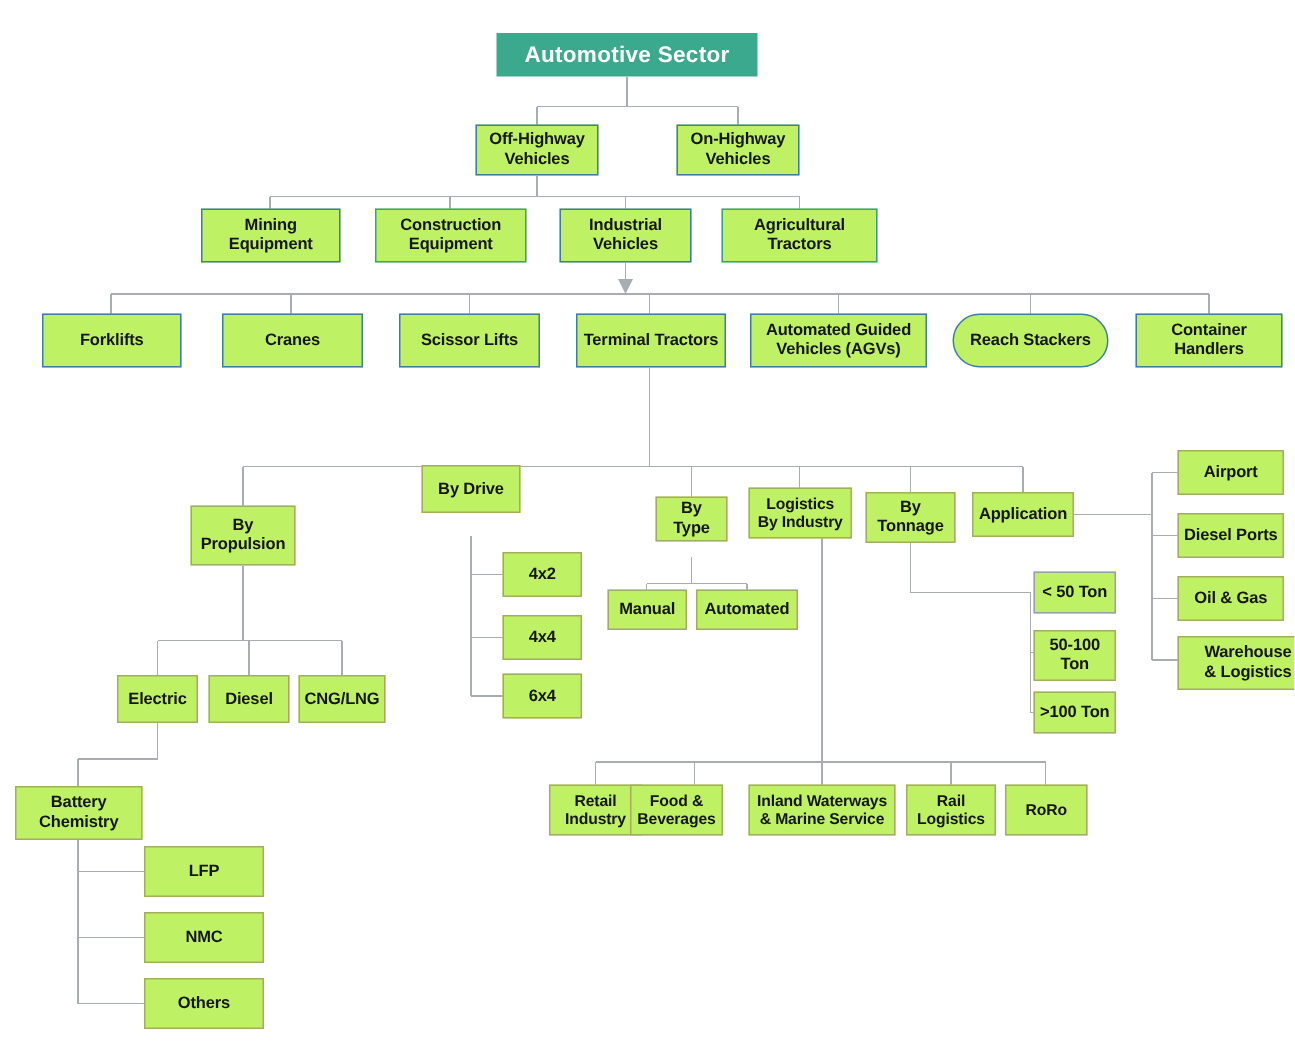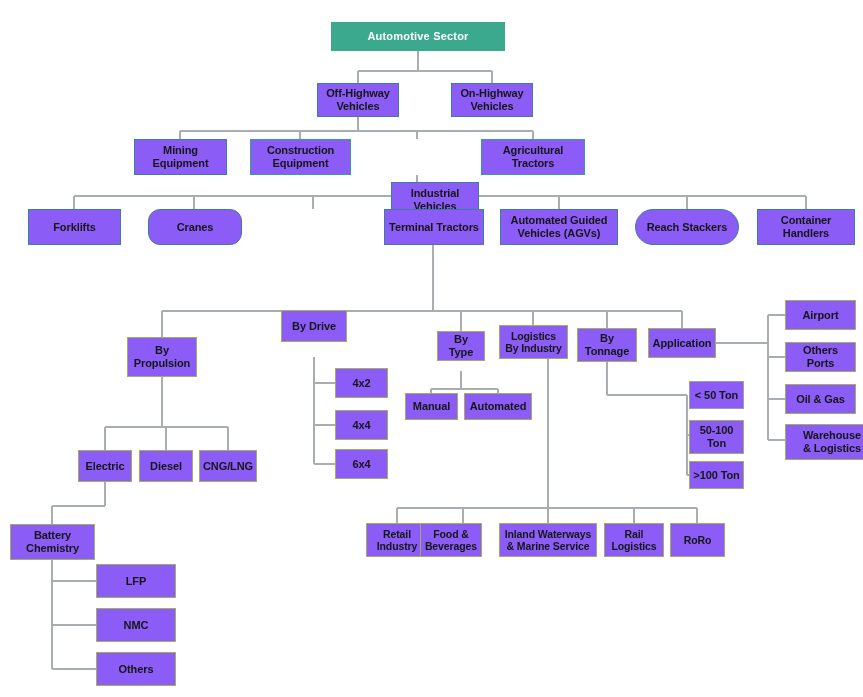--- a/index.html
+++ b/index.html
@@ -27,37 +27,37 @@
     height: 697px;
     pointer-events: none;
   }
   .node {
     position: absolute;
     box-sizing: border-box;
     display: flex;
     align-items: center;
     justify-content: center;
     text-align: center;
-    background: #8b5cf6;
+    background: #bef264;
     color: #161616;
     font-weight: bold;
     line-height: 1.15;
     letter-spacing: -0.1px;
     z-index: 2;
   }
   .node .lbl {
     display: block;
     padding: 0 3px;
     white-space: pre-line;
   }
   
   .n-root {
     border: none;
     color: #ffffff;
-    font-size: 11px;
+    font-size: 15px;
     letter-spacing: 0.2px;
   }
   
   .b-blue  { border: 1.4px solid #3b7ea1; }
   .b-teal  { border: 1.4px solid #35a18a; }
   .b-olive { border: 1.4px solid #a3ad5e; }
   .b-gray  { border: 1.4px solid #9aa0a6; }
   .fs11 { font-size: 11px; }
   .fs10 { font-size: 10.5px; }
 </style>
@@ -165,34 +165,37 @@
   </div>
 
   <div class="node b-blue fs11" style="left:134px;top:139px;width:93px;height:36px;">
     <span class="lbl">Mining
 Equipment</span>
   </div>
   <div class="node b-teal fs11" style="left:250px;top:139px;width:101px;height:36px;">
     <span class="lbl">Construction
 Equipment</span>
   </div>
-  <div class="node b-blue fs11" style="left:391px;top:139px;width:88px;height:36px;margin-top:43px;">
+  <div class="node b-blue fs11" style="left:373px;top:139px;width:88px;height:36px;">
     <span class="lbl">Industrial
 Vehicles</span>
   </div>
   <div class="node b-teal fs11" style="left:481px;top:139px;width:104px;height:36px;">
     <span class="lbl">Agricultural
 Tractors</span>
   </div>
 
   <div class="node b-blue fs11" style="left:28px;top:209px;width:93px;height:36px;">
     <span class="lbl">Forklifts</span>
   </div>
-  <div class="node b-blue fs11" style="left:148px;top:209px;width:94px;height:36px;border-radius:12px;">
+  <div class="node b-blue fs11" style="left:148px;top:209px;width:94px;height:36px;">
     <span class="lbl">Cranes</span>
+  </div>
+  <div class="node b-blue fs11" style="left:266px;top:209px;width:94px;height:36px;">
+    <span class="lbl">Scissor Lifts</span>
   </div>
   <div class="node b-blue fs11" style="left:384px;top:209px;width:100px;height:36px;">
     <span class="lbl">Terminal Tractors</span>
   </div>
   <div class="node b-blue fs11" style="left:500px;top:209px;width:118px;height:36px;">
     <span class="lbl">Automated Guided
 Vehicles (AGVs)</span>
   </div>
   <div class="node b-blue fs11" style="left:635px;top:209px;width:104px;height:36px;border-radius:18px;">
     <span class="lbl">Reach Stackers</span>
@@ -293,21 +296,21 @@
 Ton</span>
   </div>
   <div class="node b-olive fs11" style="left:689px;top:461px;width:55px;height:28px;">
     <span class="lbl">&gt;100 Ton</span>
   </div>
 
   <div class="node b-olive fs11" style="left:785px;top:300px;width:71px;height:30px;">
     <span class="lbl">Airport</span>
   </div>
   <div class="node b-olive fs11" style="left:785px;top:342px;width:71px;height:30px;">
-    <span class="lbl">Others Ports</span>
+    <span class="lbl">Diesel Ports</span>
   </div>
   <div class="node b-olive fs11" style="left:785px;top:384px;width:71px;height:30px;">
     <span class="lbl">Oil &amp; Gas</span>
   </div>
   <div class="node b-olive fs11" style="left:785px;top:424px;width:94px;height:36px;">
     <span class="lbl">Warehouse
 &amp; Logistics</span>
   </div>
 
 </div>

